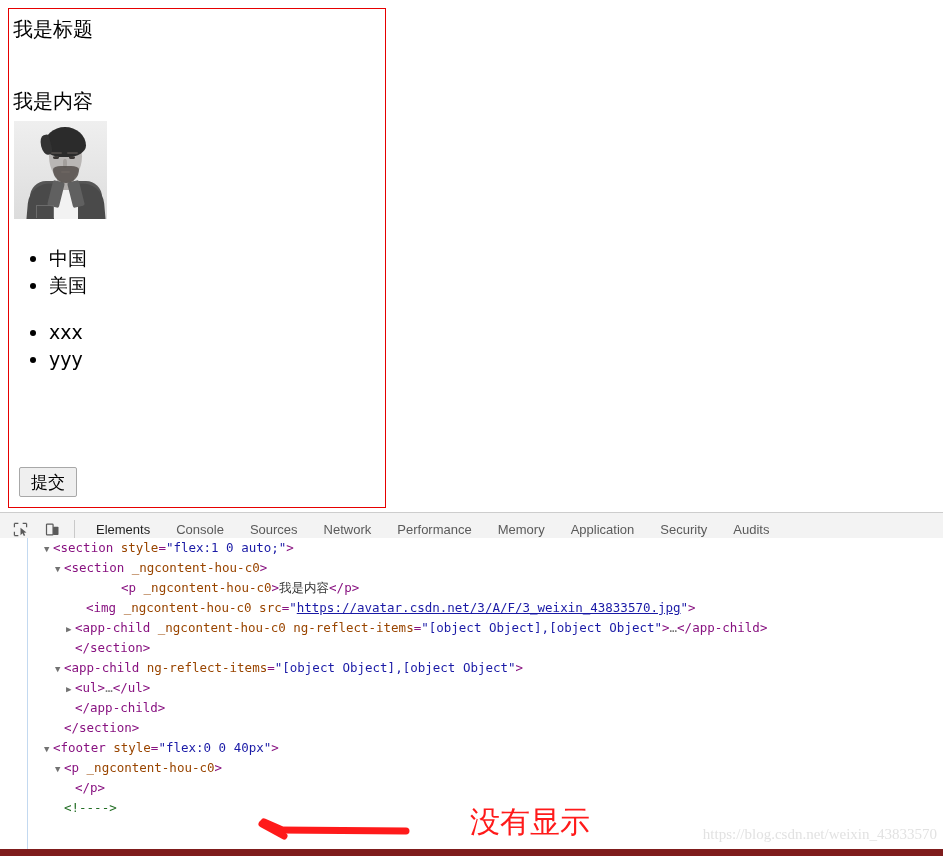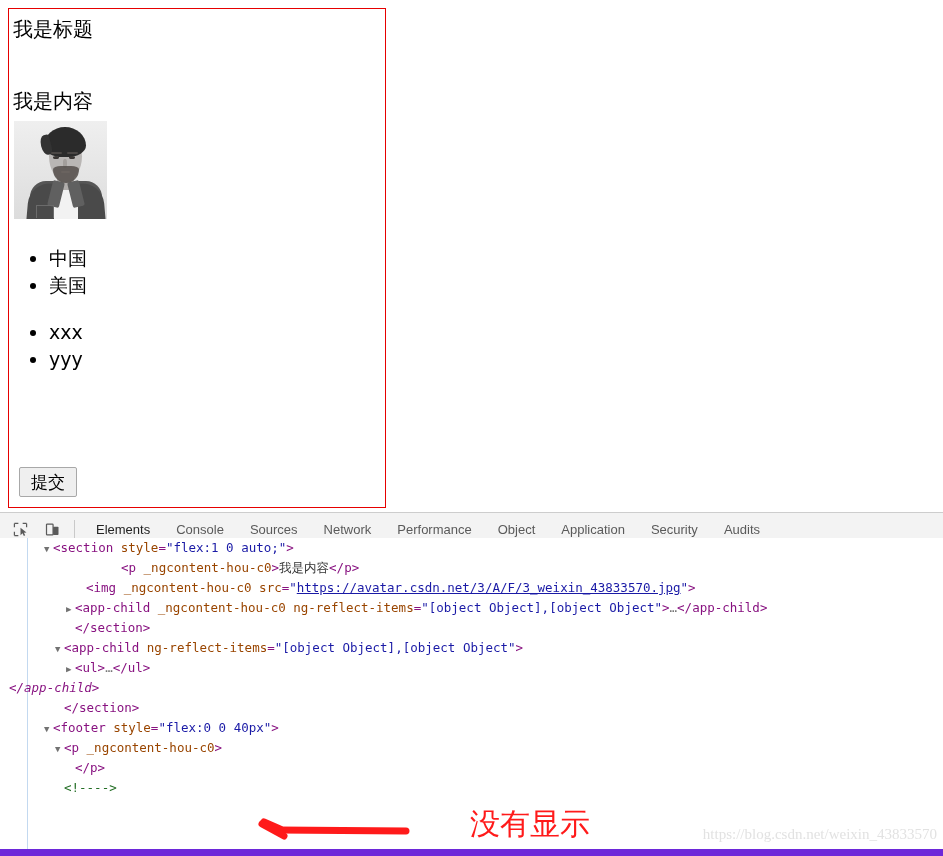--- a/index.html
+++ b/index.html
@@ -118,21 +118,21 @@
     padding:4px 11px;
     background:#efefef;color:#000;
     border:1px solid #a8a8a8;
     border-radius:2px;
     cursor:pointer;
   }
 
   
   #devtools{
     position:absolute;left:0;top:512px;width:943px;height:344px;
-    background:#6d28d9;
+    background:#7f1d1d;
     border-top:1px solid #cdcdcd;
   }
   #devtools-toolbar{
     position:relative;height:32px;
     background:#f3f3f3;
     border-bottom:1px solid #cdcdcd;
     display:flex;align-items:center;
   }
   .tool-icon{
     width:24px;height:24px;margin-left:8px;
@@ -185,21 +185,21 @@
   .ell{color:#777;}
 
   
   #annot-arrow{
     position:absolute;left:250px;top:812px;width:160px;height:34px;
     pointer-events:none;
   }
   #annot-text{
     position:absolute;left:470px;top:806px;
     font-size:30px;line-height:36px;color:#ff1a1a;
-    font-family:Liberation Sans, sans-serif;
+    font-family:Liberation Mono, monospace;
     white-space:nowrap;
   }
   #watermark{
     position:absolute;right:6px;top:826px;
     font-size:15px;color:#e2e2e2;
     font-family:Liberation Serif, serif;
     white-space:nowrap;
   }
 </style>
 </head>
@@ -264,37 +264,38 @@
     </div>
 
     <div class="tool-sep"></div>
 
     <div id="tabs">
         <div class="tab active">Elements</div>
         <div class="tab">Console</div>
         <div class="tab">Sources</div>
         <div class="tab">Network</div>
         <div class="tab">Performance</div>
-        <div class="tab">Object</div>
+        <div class="tab">Memory</div>
         <div class="tab">Application</div>
         <div class="tab">Security</div>
         <div class="tab">Audits</div>
       </div>
   </div>
 
   <div id="dom-tree" style="margin-top: -8px;">
     <div id="indent-guide"></div>
   <div class="dom-line" style="padding-left: 44px;"><span class="tw">▼</span><span class="punc">&lt;</span><span class="tagn">section</span><span class="attrn"> style</span><span class="punc">=</span><span class="attrv">"flex:1 0 auto;"</span><span class="punc">&gt;</span></div>
+      <div class="dom-line" style="padding-left: 55px;"><span class="tw">▼</span><span class="punc">&lt;</span><span class="tagn">section</span><span class="attrn"> _ngcontent-hou-c0</span><span class="punc">&gt;</span></div>
       <div class="dom-line" style="padding-left: 112px;"><span class="tw"></span><span class="punc">&lt;</span><span class="tagn">p</span><span class="attrn"> _ngcontent-hou-c0</span><span class="punc">&gt;</span><span class="txt">我是内容</span><span class="punc">&lt;/</span><span class="tagn">p</span><span class="punc">&gt;</span></div>
       <div class="dom-line" style="padding-left: 77px;"><span class="tw"></span><span class="punc">&lt;</span><span class="tagn">img</span><span class="attrn"> _ngcontent-hou-c0</span><span class="attrn"> src</span><span class="punc">=</span><span class="attrv">"</span><span class="lnk">https://avatar.csdn.net/3/A/F/3_weixin_43833570.jpg</span><span class="attrv">"</span><span class="punc">&gt;</span></div>
       <div class="dom-line" style="padding-left: 66px;"><span class="tw">▶</span><span class="punc">&lt;</span><span class="tagn">app-child</span><span class="attrn"> _ngcontent-hou-c0</span><span class="attrn"> ng-reflect-items</span><span class="punc">=</span><span class="attrv">"[object Object],[object Object"</span><span class="punc">&gt;</span><span class="ell">…</span><span class="punc">&lt;/</span><span class="tagn">app-child</span><span class="punc">&gt;</span></div>
       <div class="dom-line" style="padding-left: 66px;"><span class="tw"></span><span class="punc">&lt;/</span><span class="tagn">section</span><span class="punc">&gt;</span></div>
       <div class="dom-line" style="padding-left: 55px;"><span class="tw">▼</span><span class="punc">&lt;</span><span class="tagn">app-child</span><span class="attrn"> ng-reflect-items</span><span class="punc">=</span><span class="attrv">"[object Object],[object Object"</span><span class="punc">&gt;</span></div>
       <div class="dom-line" style="padding-left: 66px;"><span class="tw">▶</span><span class="punc">&lt;</span><span class="tagn">ul</span><span class="punc">&gt;</span><span class="ell">…</span><span class="punc">&lt;/</span><span class="tagn">ul</span><span class="punc">&gt;</span></div>
-      <div class="dom-line" style=" font-style: italic;"><span class="tw"></span><span class="punc">&lt;/</span><span class="tagn">app-child</span><span class="punc">&gt;</span></div>
+      <div class="dom-line" style="padding-left: 66px;"><span class="tw"></span><span class="punc">&lt;/</span><span class="tagn">app-child</span><span class="punc">&gt;</span></div>
       <div class="dom-line" style="padding-left: 55px;"><span class="tw"></span><span class="punc">&lt;/</span><span class="tagn">section</span><span class="punc">&gt;</span></div>
       <div class="dom-line" style="padding-left: 44px;"><span class="tw">▼</span><span class="punc">&lt;</span><span class="tagn">footer</span><span class="attrn"> style</span><span class="punc">=</span><span class="attrv">"flex:0 0 40px"</span><span class="punc">&gt;</span></div>
       <div class="dom-line" style="padding-left: 55px;"><span class="tw">▼</span><span class="punc">&lt;</span><span class="tagn">p</span><span class="attrn"> _ngcontent-hou-c0</span><span class="punc">&gt;</span></div>
       <div class="dom-line" style="padding-left: 66px;"><span class="tw"></span><span class="punc">&lt;/</span><span class="tagn">p</span><span class="punc">&gt;</span></div>
       <div class="dom-line" style="padding-left: 55px;"><span class="tw"></span><span class="cmt">&lt;!----&gt;</span></div>
     </div>
 </div>
 
 <svg id="annot-arrow" viewBox="0 0 160 34">
   <path d="M156 19 L28 18" stroke="#ff1a1a" stroke-width="7" stroke-linecap="round" fill="none"></path>

